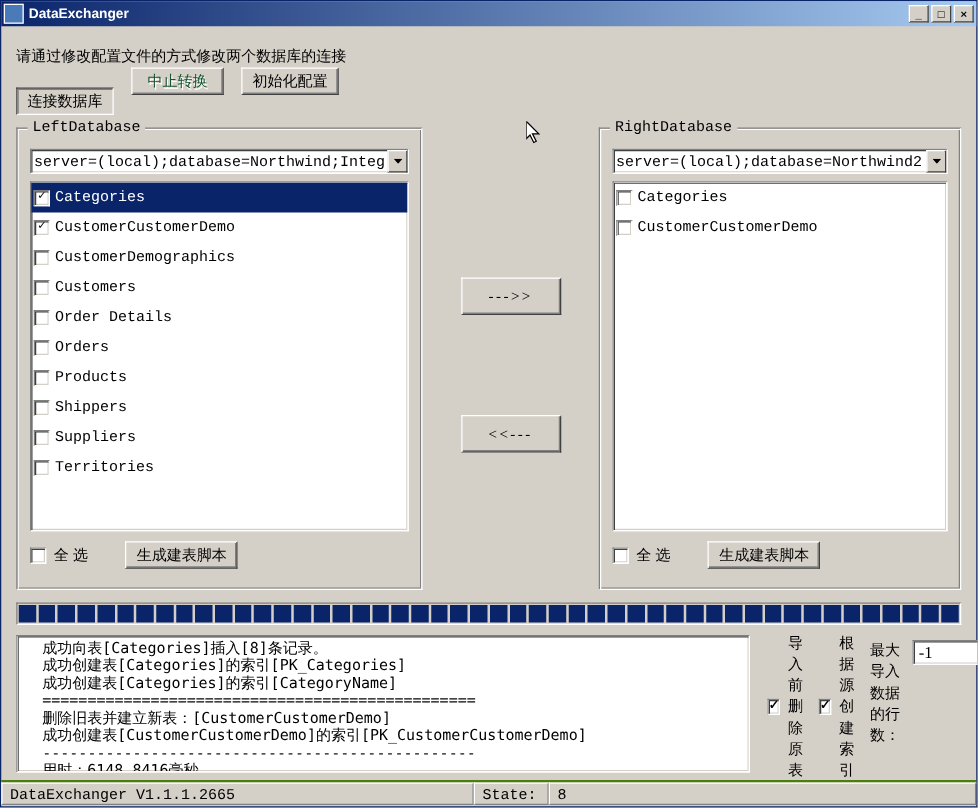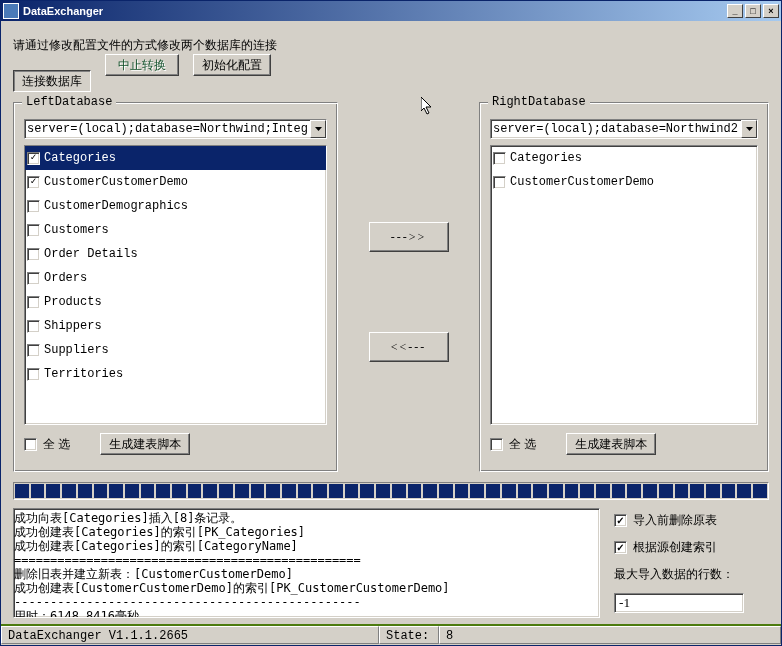--- a/index.html
+++ b/index.html
@@ -208,29 +208,29 @@
 }
 .logbox {
   flex:1;
   background:#fff;
   border:1px solid #808080;
   border-right-color:#fff;
   border-bottom-color:#fff;
   box-shadow: inset 1px 1px #404040, inset -1px -1px #d4d0c8;
   font-family:"SimSun","宋体",monospace;
   font-size:12px;
-  padding:2px 0;
+  padding:2px 20px;
   overflow:auto;
   white-space:pre;
   line-height:14px;
 }
 .rightopts {
   width:155px;
   display:flex;
-  flex-direction:column;
+  flex-direction:row;
   gap:10px;
   padding-top:4px;
 }
 .rightopts .chkwrap { display:flex;align-items:center;gap:6px; }
 .textfield {
   width:130px;height:20px;
   background:#fff;
   border:1px solid #808080;
   border-right-color:#fff;
   border-bottom-color:#fff;

